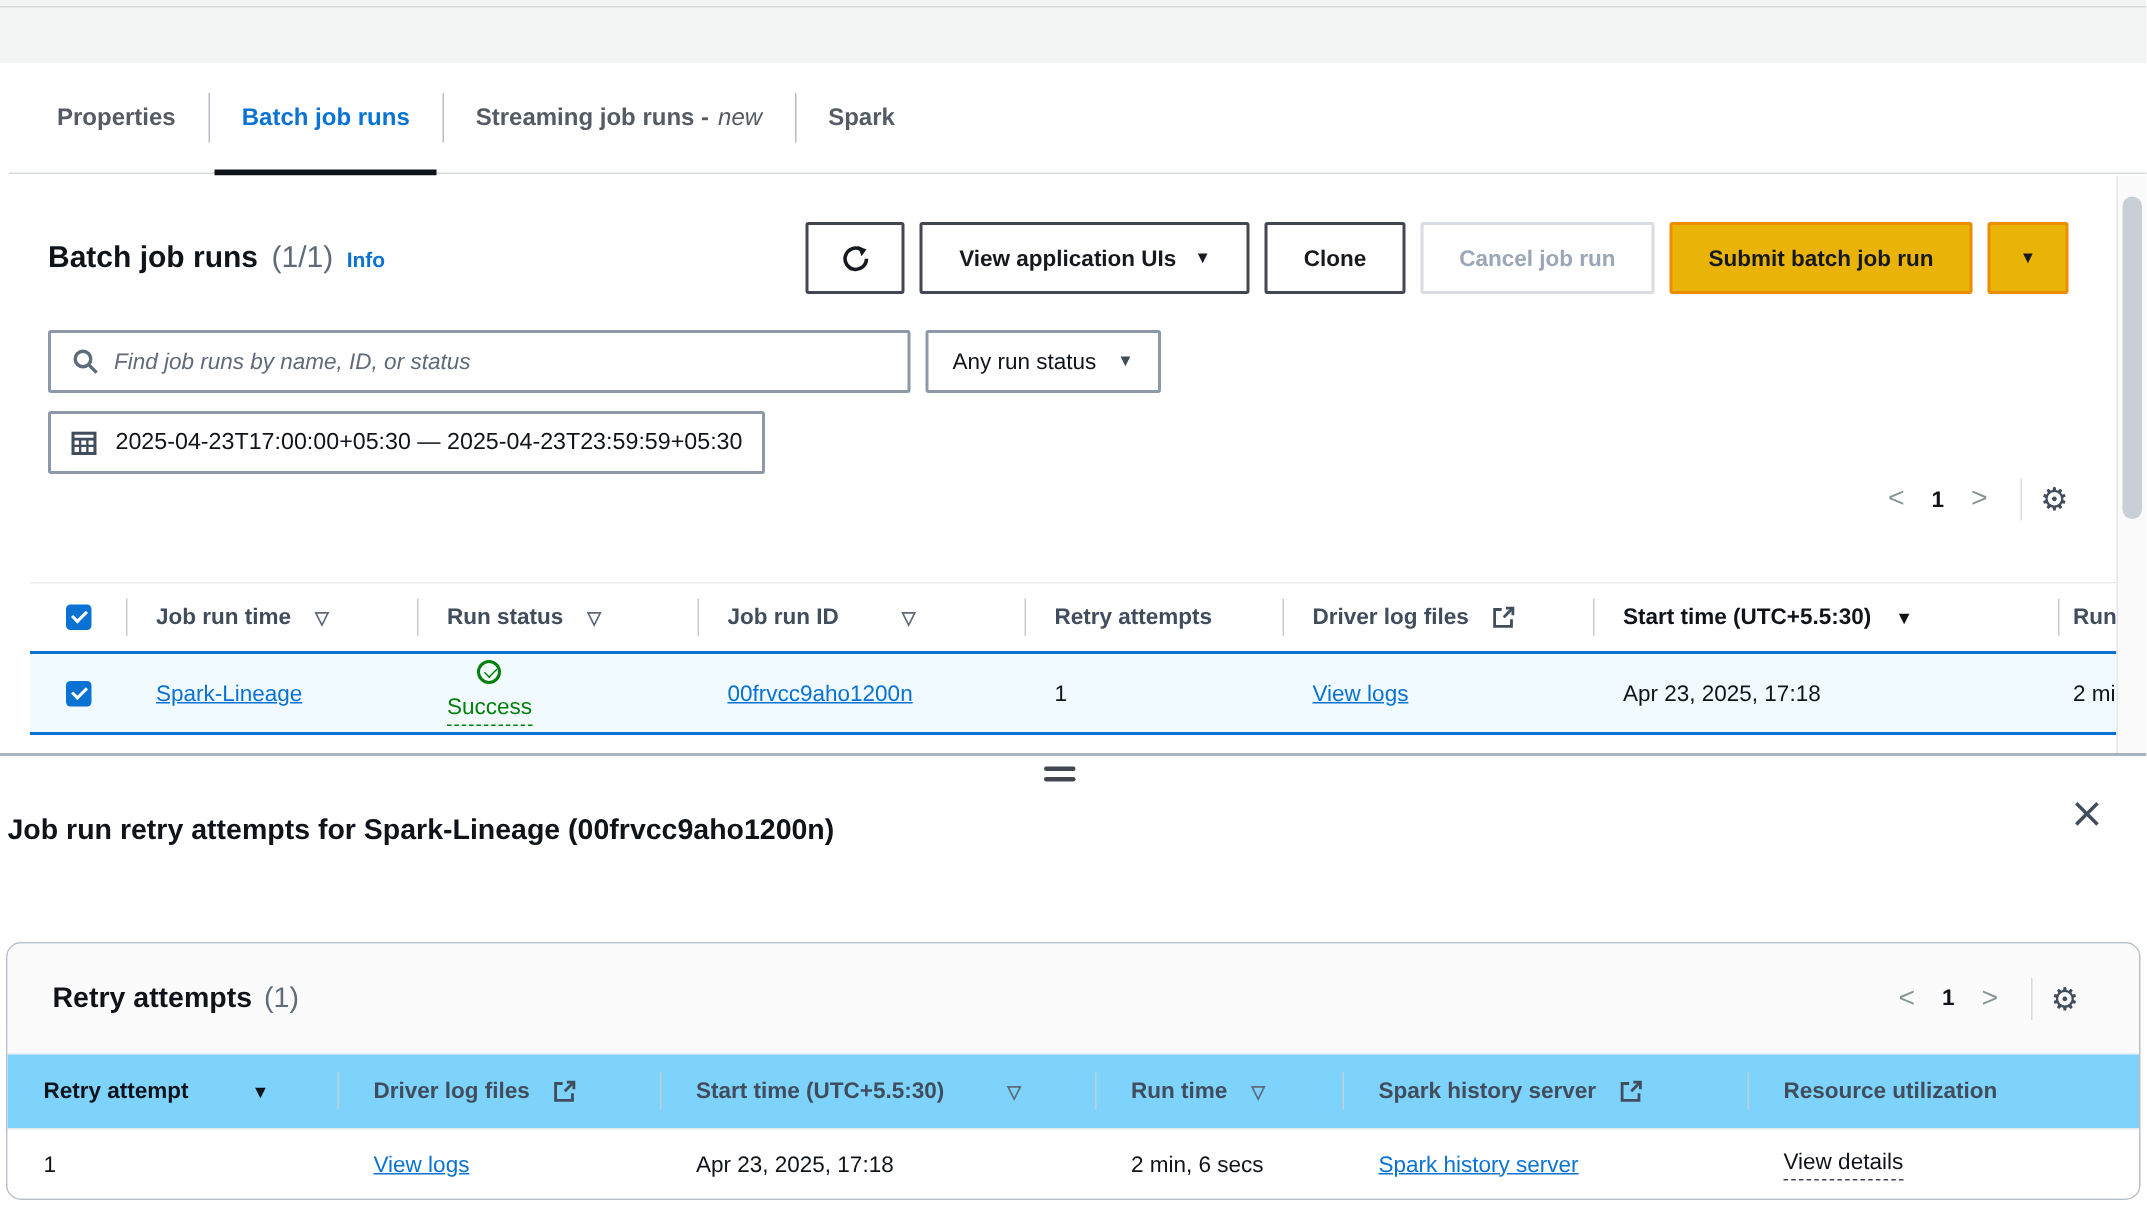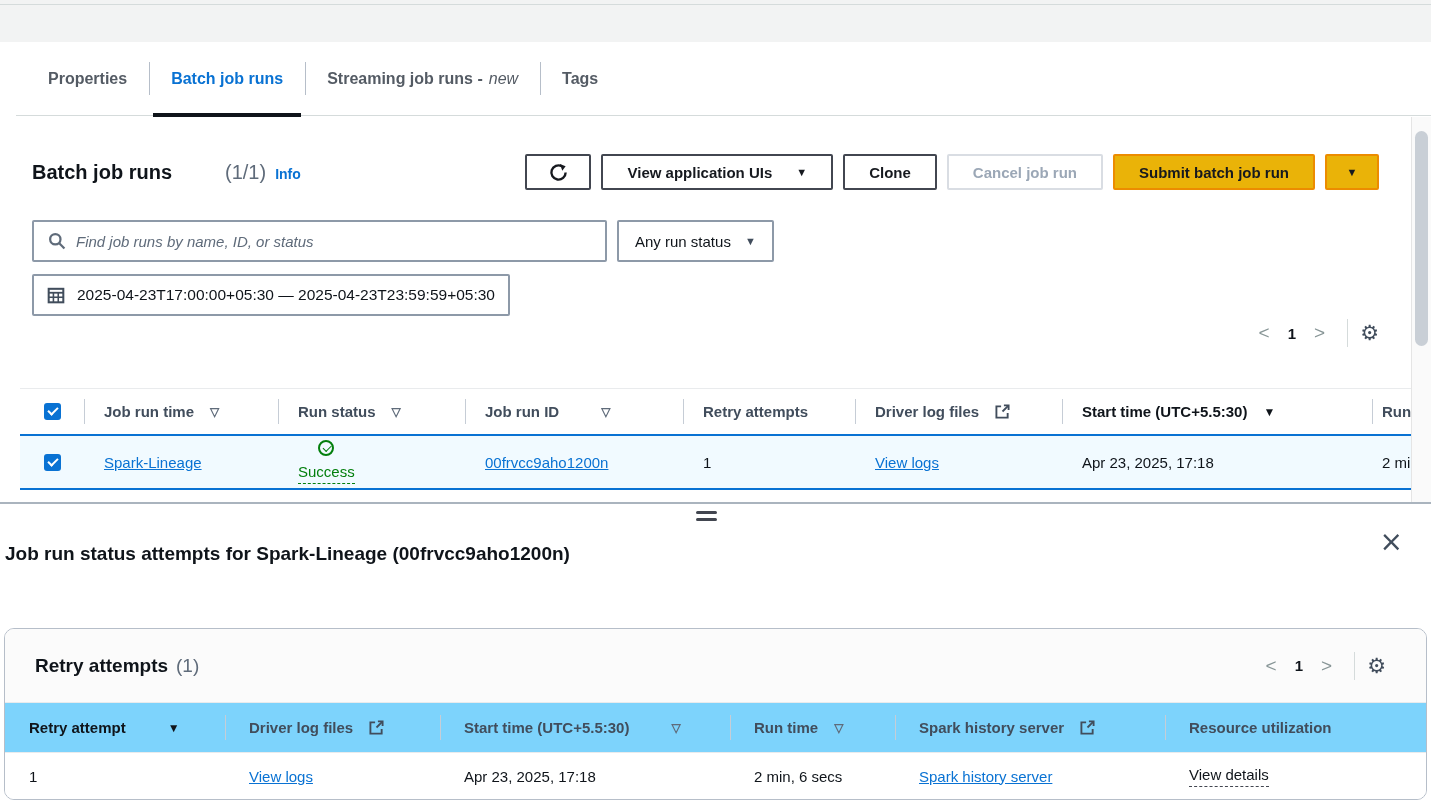--- a/index.html
+++ b/index.html
@@ -7,40 +7,40 @@
   body {
     position: relative;
     font-family: "Liberation Sans", sans-serif;
     color:#0f141a; background:#fff; overflow:hidden;
   }
   
   .top-band { position:absolute; top:0; left:0; width:100%; height:42px; background:#f2f3f3; }
   .top-band::after { content:""; position:absolute; top:4px; left:0; width:100%; height:1px; background:#d5dbdb; }
 
   
-  .tabs-row { position:absolute; top:42px; left:16px; right:0; height:74px; background:#fff;
+  .tabs-row { position:absolute; top:42px; left:6px; right:0; height:74px; background:#fff;
     border-bottom:1px solid #d5dbdb; display:flex; align-items:center; padding-left:10px; }
   .tab { position:relative; height:100%; display:flex; align-items:center; padding:0 22px;
     font-size:16px; font-weight:700; color:#545b64; cursor:pointer; white-space:nowrap; }
   .tab + .tab::before { content:""; position:absolute; left:0; top:20px; bottom:20px; width:1px; background:#b6bec9; }
   .tab.active { color:#0972d3; }
   .tab.active::after { content:""; position:absolute; left:4px; right:4px; bottom:-2px; height:4px; background:#0f141a; }
   .tab em { font-style:italic; font-weight:400; margin-left:6px; }
 
   
   .upper-pane { position:absolute; top:117px; left:0; width:1431px; height:385px; background:#fff; }
 
   .toolbar { position:absolute; top:32px; left:32px; right:52px; height:46px; display:flex; align-items:center; }
   .title-group { display:flex; align-items:baseline; gap:9px; margin-right:auto; white-space:nowrap; }
   .panel-title { font-size:20px; font-weight:700; color:#0f141a; }
-  .panel-count { font-size:20px; font-weight:400; color:#5f6b7a;margin-left:44px; }
+  .panel-count { font-size:20px; font-weight:400; color:#5f6b7a; }
   .info-link { font-size:14px; font-weight:700; color:#0972d3; cursor:pointer; }
 
   .btn-row { display:flex; align-items:center; gap:10px; }
-  .btn { height:36px; display:flex; align-items:center; justify-content:center; gap:24px;
+  .btn { height:48px; display:flex; align-items:center; justify-content:center; gap:12px;
     padding:0 24px; background:#fff; border:2px solid #424650; border-radius:2px;
     font-family:"Liberation Sans",sans-serif; font-size:15px; font-weight:700; color:#16191f;
     cursor:pointer; white-space:nowrap; }
   .btn.icon-only { width:66px; padding:0; }
   .btn.disabled { border-color:#d9dde3; color:#9ba7b6; cursor:default; }
   .btn.primary { background:#eab308; border-color:#ec8c00; color:#16191f; }
   .btn.caret-only { width:54px; padding:0; }
   .caret { font-size:11px; color:#16191f; }
 
   
@@ -132,21 +132,21 @@
       <span>Properties</span>
     </div>
   <div class="tab active">
       <span>Batch job runs</span>
     </div>
   <div class="tab">
       <span>Streaming job runs - </span>
       <em>new</em>
     </div>
   <div class="tab">
-      <span>Tags</span>
+      <span>Spark</span>
     </div>
 </nav>
 
 <section class="upper-pane">
 
   <div class="toolbar">
     <div class="title-group">
       <span class="panel-title">Batch job runs</span>
       <span class="panel-count">(1/1)</span>
       <span class="info-link">Info</span>
@@ -285,21 +285,21 @@
 
 <div class="v-scrollbar">
   <div class="thumb"></div>
 </div>
 
 <div class="split-border"></div>
 <div class="drag-handle">
   <div class="bar"></div>
   <div class="bar"></div>
 </div>
-<h2 class="split-title">Job run status attempts for Spark-Lineage (00frvcc9aho1200n)</h2>
+<h2 class="split-title">Job run retry attempts for Spark-Lineage (00frvcc9aho1200n)</h2>
 <span class="close-btn">×</span>
 
 <section class="retry-card">
   <div class="retry-header">
     <div class="retry-title-group">
       <span class="retry-title">Retry attempts</span>
       <span class="retry-count">(1)</span>
     </div>
     <div class="pager">
       <span class="pg-btn">&lt;</span>

